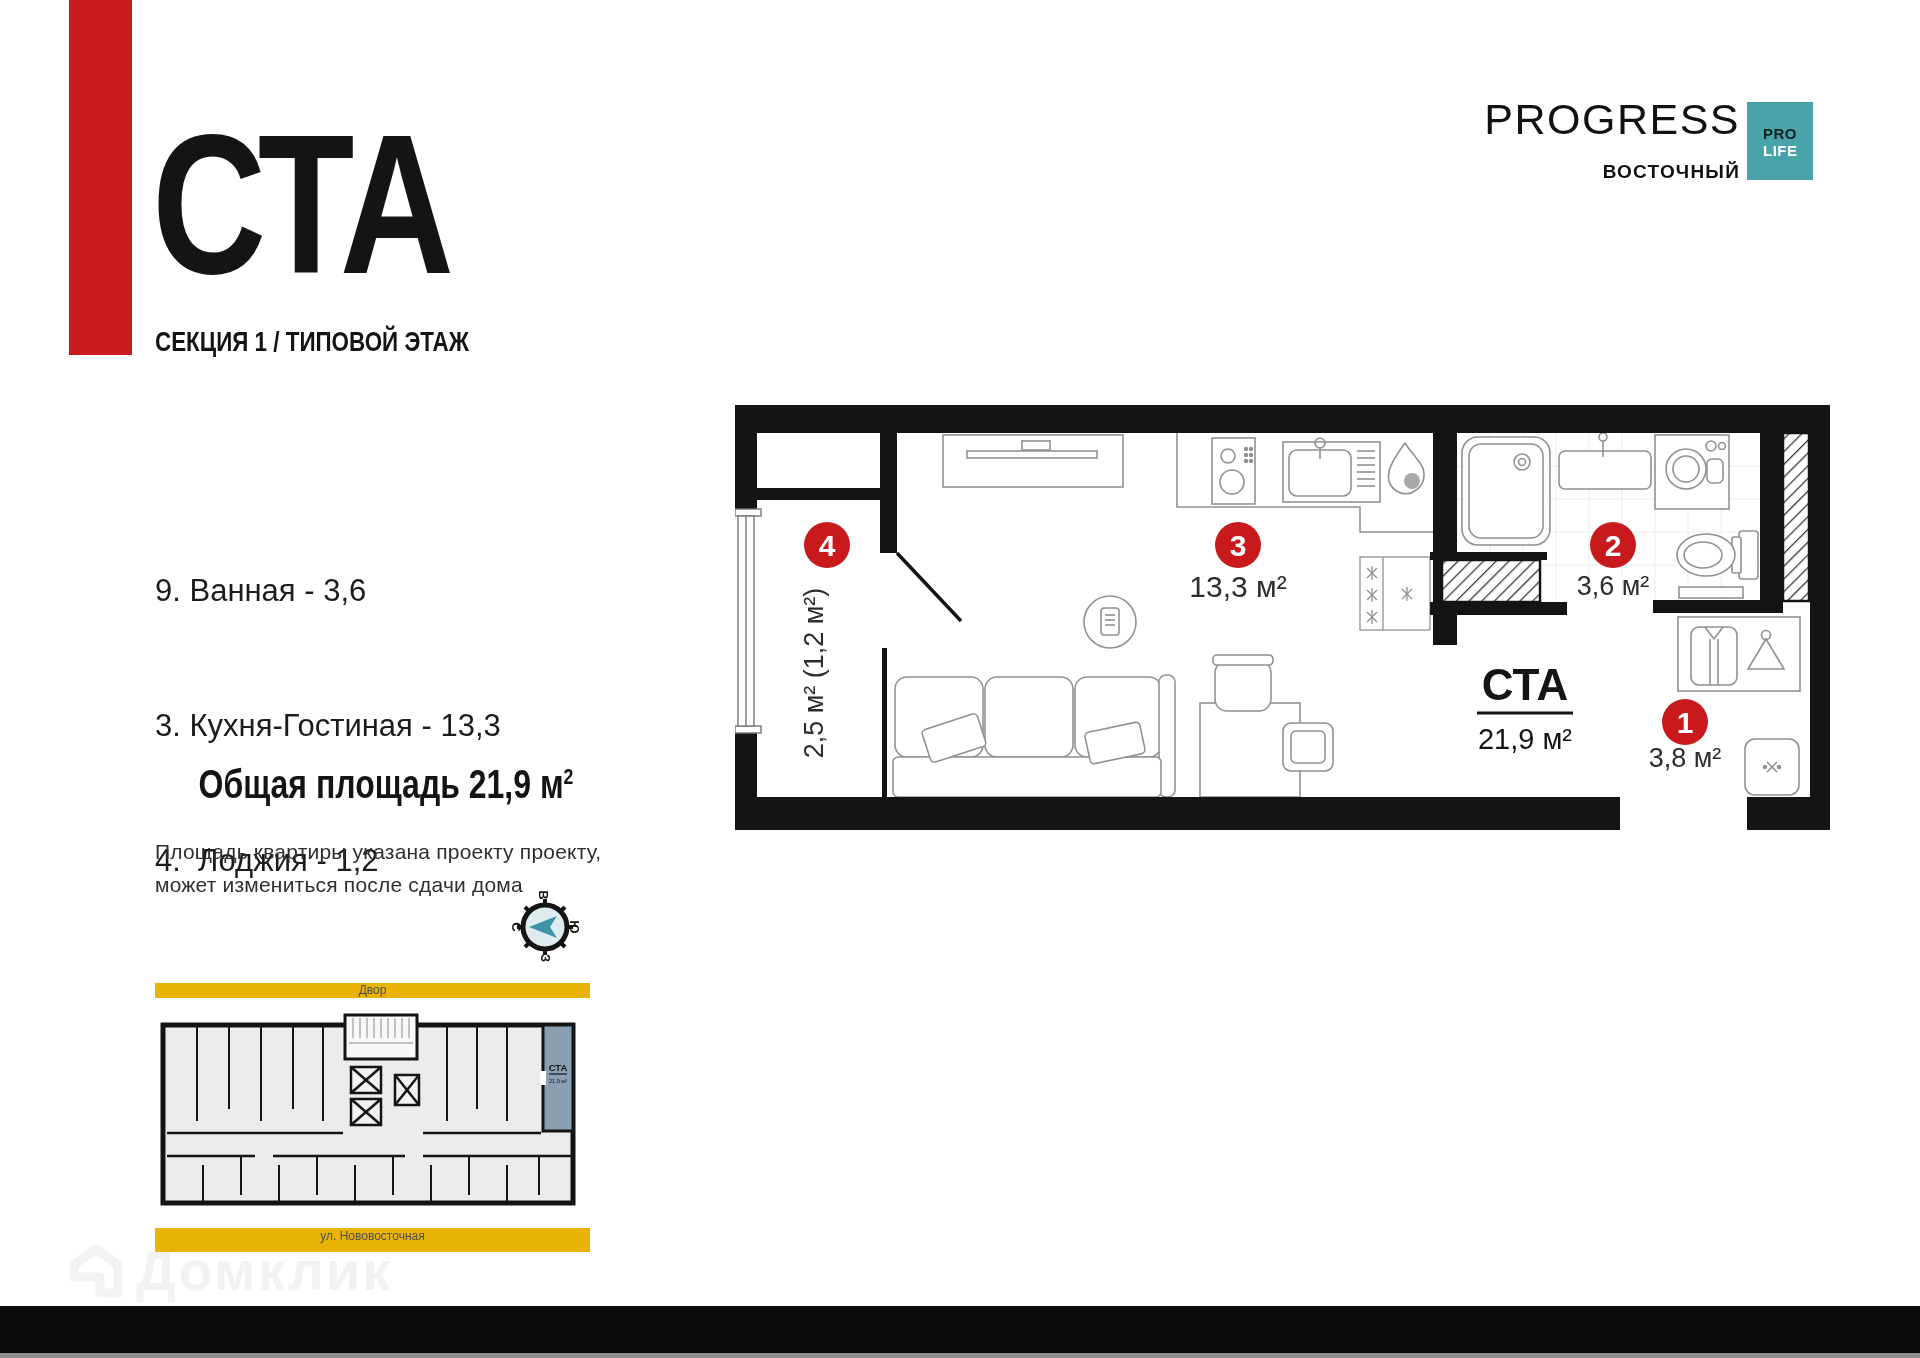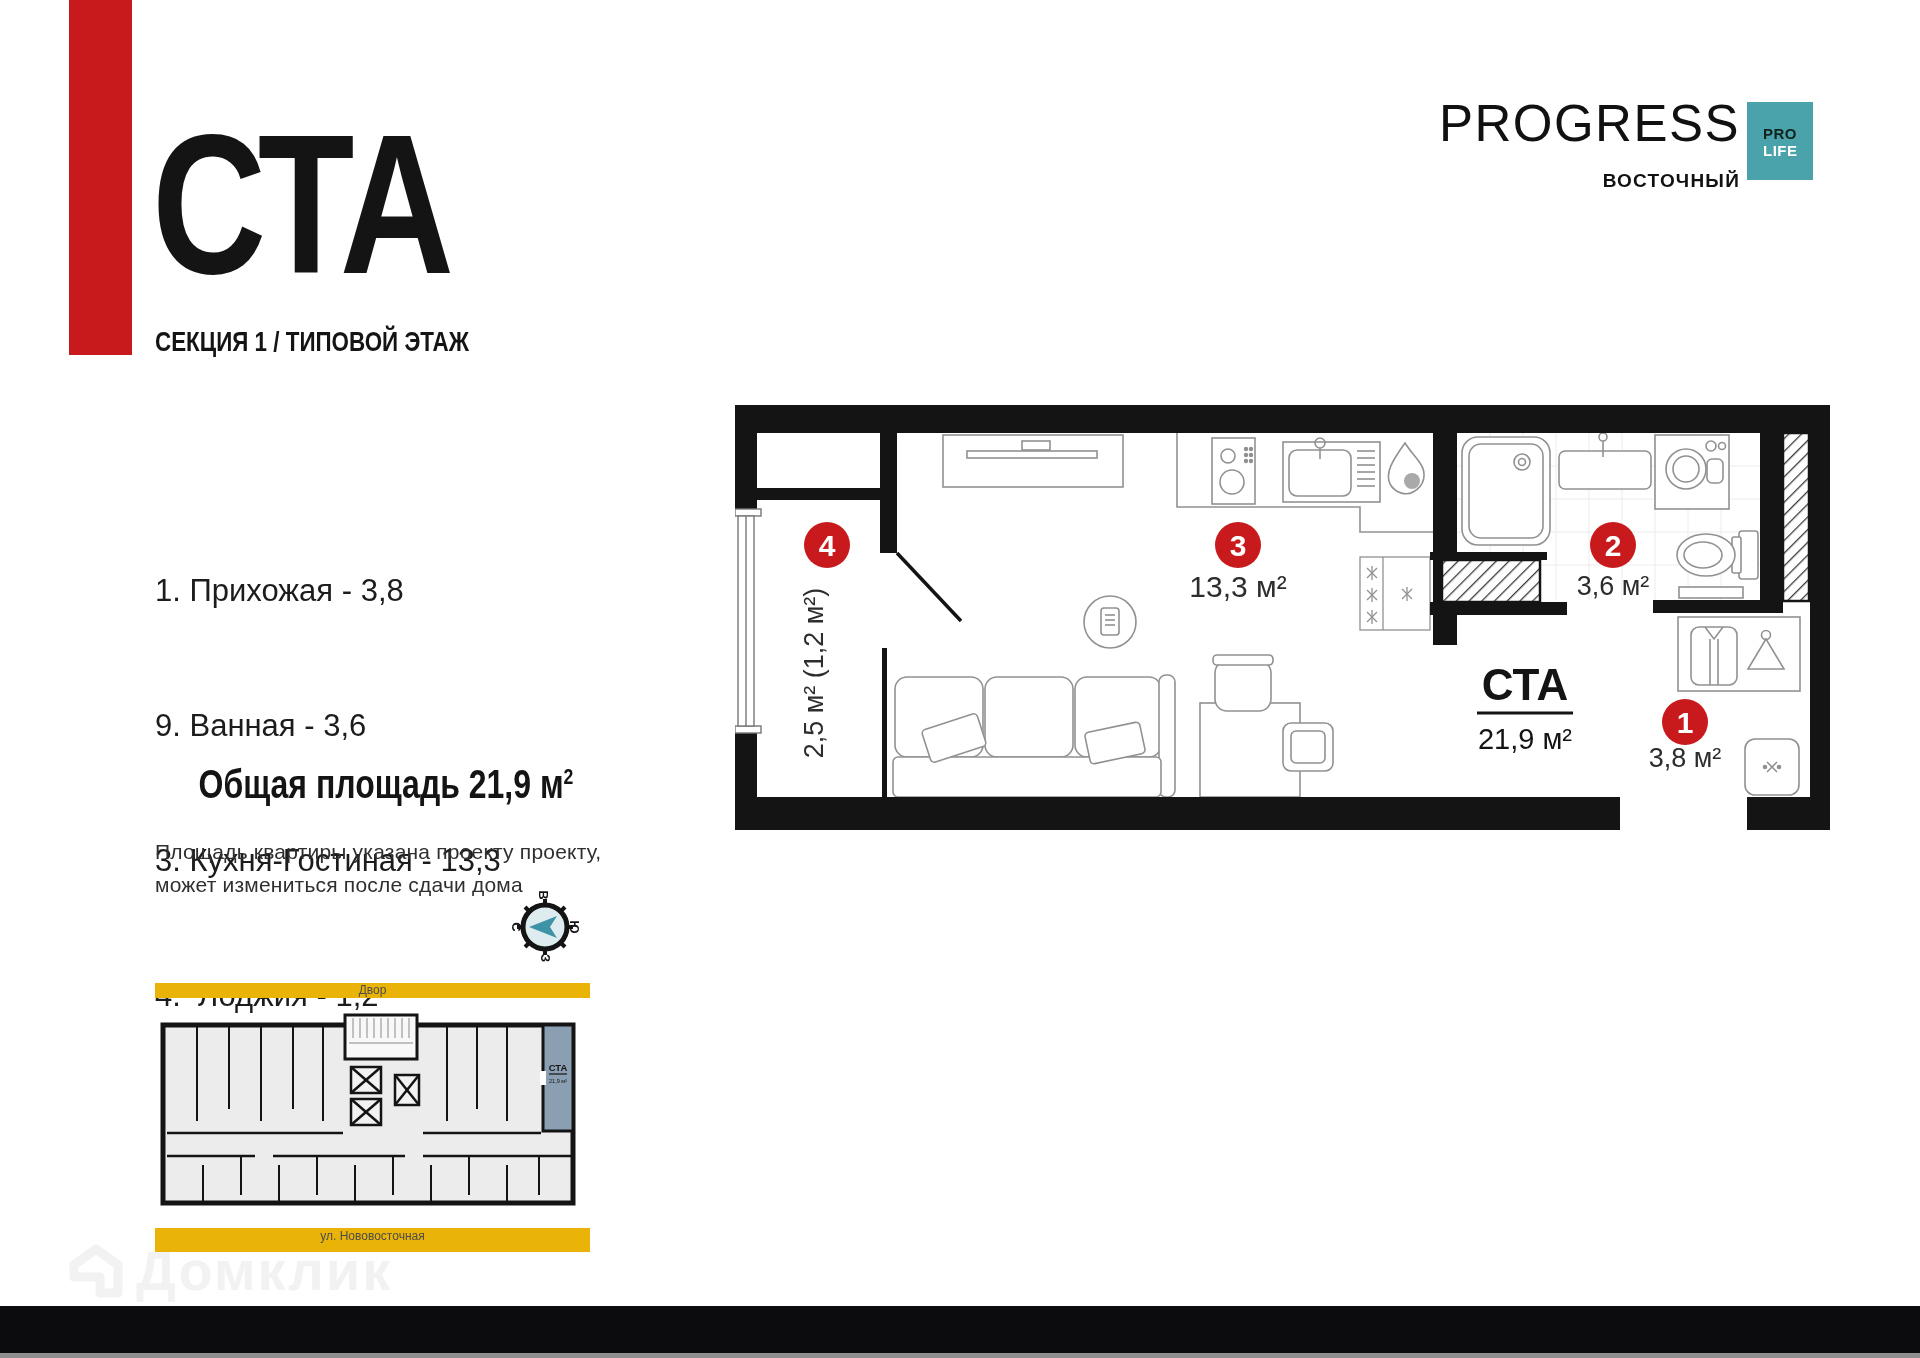--- a/index.html
+++ b/index.html
@@ -9,21 +9,21 @@
 
   
   #red-bar{left:69px;top:0;width:63px;height:355px;background:#c8191c;}
   #main-title{left:152px;top:106px;font-size:198px;font-weight:700;line-height:1;
               letter-spacing:-6px;transform:scaleX(.8);transform-origin:left top;white-space:nowrap;}
   #subtitle{left:155px;top:326px;font-size:28px;font-weight:700;letter-spacing:0;
             transform:scaleX(.8);transform-origin:left top;white-space:nowrap;}
 
   
   #brand{left:1380px;top:96px;width:360px;text-align:right;}
-  #brand .name{font-size:51px;font-weight:500;letter-spacing:1.5px;color:#111;line-height:1.1;}
+  #brand .name{font-size:43px;font-weight:500;letter-spacing:1.5px;color:#111;line-height:1.1;}
   #brand .project{font-size:19px;font-weight:700;letter-spacing:1.2px;margin-top:18px;color:#111;}
   #badge{left:1747px;top:102px;width:66px;height:78px;box-sizing:border-box;padding:24px 10px 0 16px;
          line-height:1.12;font-weight:700;font-size:15px;letter-spacing:.5px;}
   #badge .l1{color:#10231f;}
   #badge .l2{color:#ffffff;}
 
   
   #room-list{left:155px;top:478px;font-size:31px;line-height:45px;color:#1c1c1c;font-weight:400;white-space:pre;}
   #total-area{left:155px;top:762px;width:435px;text-align:center;font-size:40px;font-weight:700;
               transform:scaleX(.8);transform-origin:center top;white-space:nowrap;}
@@ -57,21 +57,20 @@
   <div class="abs" id="brand">
     <div class="name">PROGRESS</div>
     <div class="project">ВОСТОЧНЫЙ</div>
   </div>
   <div class="abs" id="badge" style="background:#4aa2ab;">
     <div class="l1">PRO</div>
     <div class="l2">LIFE</div>
   </div>
 
   <div class="abs" id="room-list">
-    <div>1. Прихожая - 3,8</div>
     <div>9. Ванная - 3,6</div>
     <div>3. Кухня-Гостиная - 13,3</div>
     <div>4.  Лоджия - 1,2</div>
   </div>
 
   <div class="abs" id="total-area">
     <span>Общая площадь 21,9 м</span><sup>2</sup>
   </div>
 
   <div class="abs" id="disclaimer">

